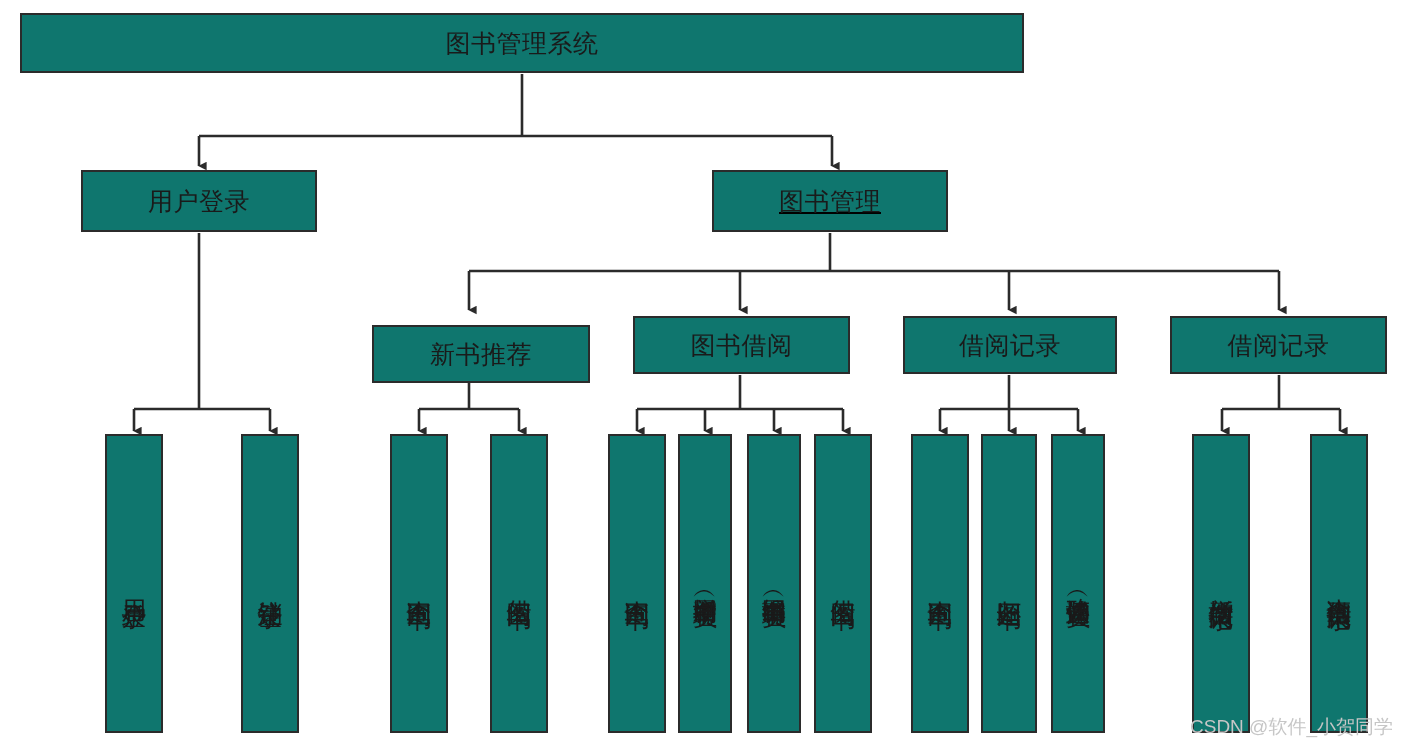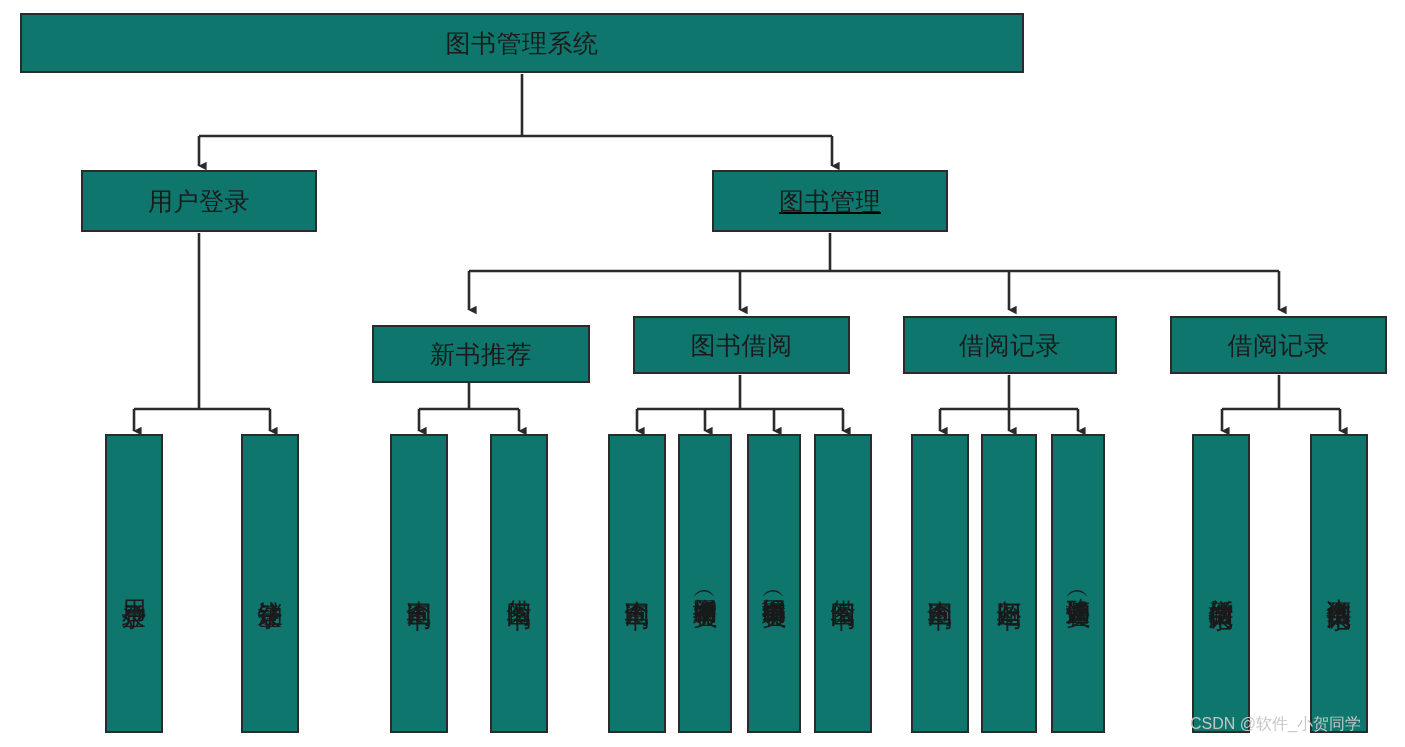--- a/index.html
+++ b/index.html
@@ -64,21 +64,21 @@
     letter-spacing: 2px;
     white-space: nowrap;
   }
   .node.vertical.compact .node-label {
     font-size: 24px;
     letter-spacing: 1px;
   }
   .watermark {
     position: absolute;
     color: #c6c6c6;
-    font-size: 16px;
+    font-size: 19px;
     white-space: nowrap;
     z-index: 5;
     font-family: "Liberation Sans", "DejaVu Sans", sans-serif;
   }
 </style>
 </head>
 <body>
 
 <div id="diagram-canvas">
 

